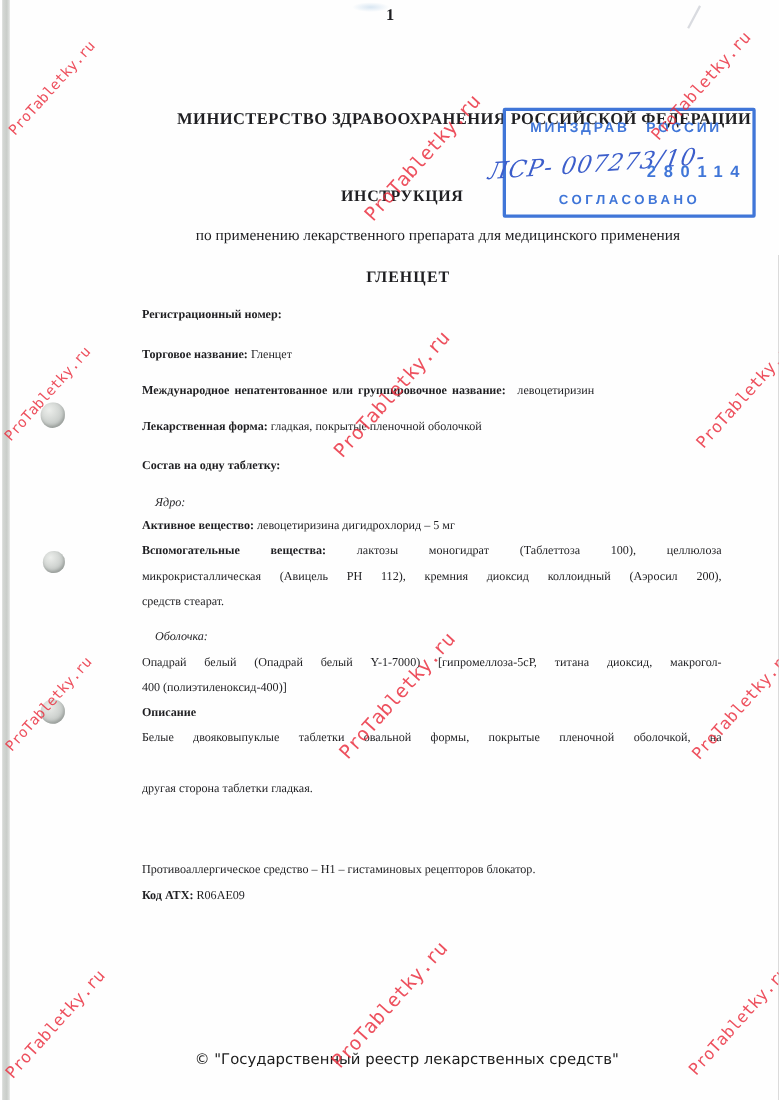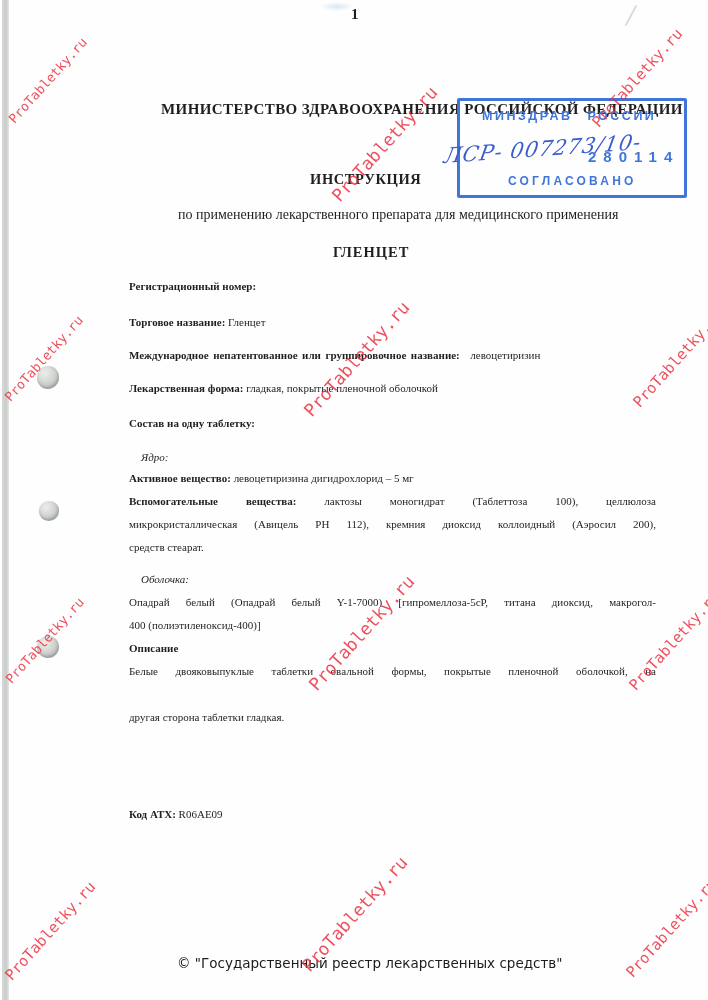--- a/index.html
+++ b/index.html
@@ -105,20 +105,21 @@
   <div class="ln" style="top:541px">средств стеарат.</div>
 
   <div class="ln it" style="top:573px">Оболочка:</div>
   <div class="ln j" style="top:596px">Опадрай белый (Опадрай белый Y-1-7000) [гипромеллоза-5сР, титана диоксид, макрогол-</div>
   <div class="ln" style="top:619px">400 (полиэтиленоксид-400)]</div>
 
   <div class="ln" style="top:642px"><b>Описание</b></div>
   <div class="ln j" style="top:665px">Белые двояковыпуклые таблетки овальной формы, покрытые пленочной оболочкой, на</div>
   <div class="ln" style="top:711px">другая сторона таблетки гладкая.</div>
 
+  <div class="ln" style="top:785px">Противоаллергическое средство – Н1 – гистаминовых рецепторов блокатор.</div>
   <div class="ln" style="top:808px"><b>Код АТХ: </b><span>R06AE09</span></div>
 
   <div class="pill" style="left:37px;top:366px;width:22px;height:23px"></div>
   <div class="pill" style="left:39px;top:501px;width:20px;height:20px"></div>
   <div class="pill" style="left:37px;top:636px;width:22px;height:22px"></div>
 
   <div class="wm wm-s" style="left:-7px;top:73px">ProTabletky.ru</div>
   <div class="wm wm-l" style="left:311px;top:134px">ProTabletky.ru</div>
   <div class="wm wm-m" style="left:574px;top:69px">ProTabletky.ru</div>
   <div class="wm wm-s" style="left:-11px;top:351px">ProTabletky.ru</div>

